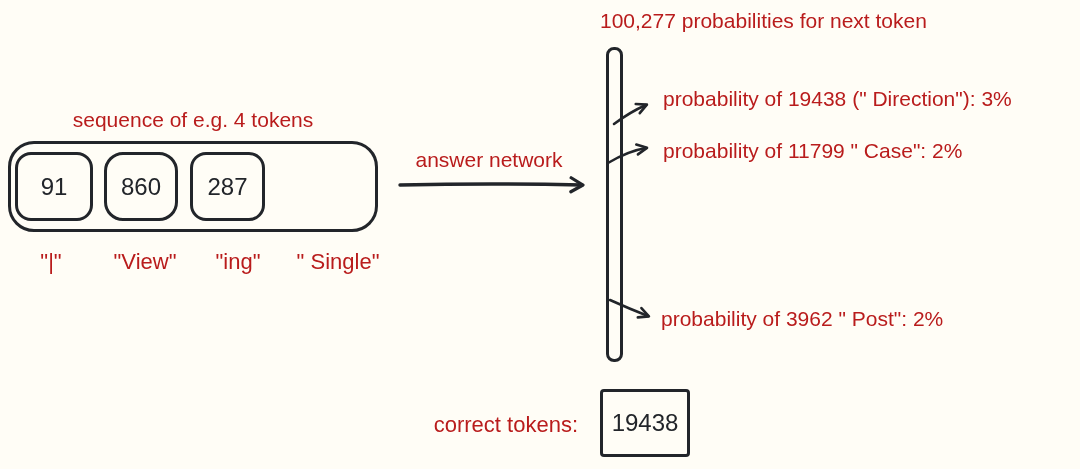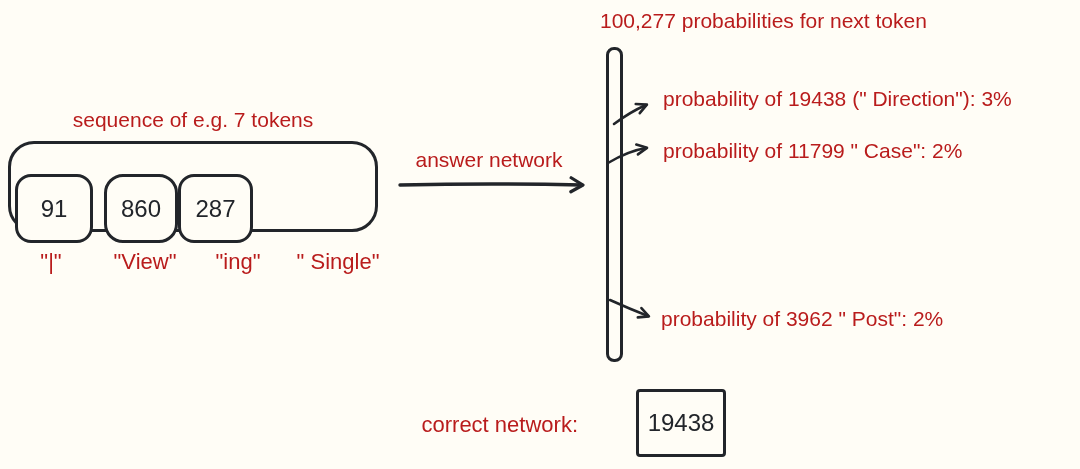--- a/index.html
+++ b/index.html
@@ -25,25 +25,24 @@
     left: 8px; top: 141px; width: 370px; height: 91px;
     border: 3px solid #22252a; border-radius: 26px;
     background: #fffdf6;
   }
   .token-box {
     position: absolute; top: 8px; height: 69px;
     border: 3px solid #22252a; border-radius: 16px;
     background: #fffdf6;
     display: flex; align-items: center; justify-content: center;
     font-size: 24px;
-    margin-top: 22px;
   }
   .tb-0 { left: 4px;  width: 78px; }
   .tb-1 { left: 93px; width: 74px; border-radius: 19px; }
-  .tb-2 { left: 167px; width: 75px; }
+  .tb-2 { left: 179px; width: 75px; }
   .tb-3 { left: 269px; width: 83px; }
   .token-str {
     top: 249px; transform: translateX(-50%);
     font-size: 22px; text-align: center;
   }
   .ts-0 { left: 51px; }
   .ts-1 { left: 145px; }
   .ts-2 { left: 238px; }
   .ts-3 { left: 338px; }
 
@@ -64,39 +63,39 @@
   .pl-0 { left: 663px; top: 86px; }
   .pl-1 { left: 663px; top: 138px; }
   .pl-2 { left: 661px; top: 306px; }
 
   
   .answer-label {
     left: 398px; top: 412px; width: 180px;
     text-align: right; font-size: 22px;
   }
   .answer-box {
-    left: 636px; top: 389px; width: 90px; height: 68px;
+    left: 600px; top: 389px; width: 90px; height: 68px;
     border: 3px solid #22252a; border-radius: 4px;
     background: #fffdf6;
     display: flex; align-items: center; justify-content: center;
     font-size: 24px;
   }
 
   svg.arrows {
     position: absolute; left: 0; top: 0;
     width: 1080px; height: 469px;
     pointer-events: none;
   }
 </style>
 </head>
 <body>
 
 <div class="canvas">
 
-  <div class="abs label seq-title">sequence of e.g. 7 tokens</div>
+  <div class="abs label seq-title">sequence of e.g. 4 tokens</div>
 
   <div class="abs token-container">
     <div class="token-box tb-0">
       <span>91</span>
     </div>
     <div class="token-box tb-1">
       <span>860</span>
     </div>
     <div class="token-box tb-2">
       <span>287</span>
@@ -111,21 +110,21 @@
   <div class="abs label nn-label">answer network</div>
 
   <div class="abs label out-title">100,277 probabilities for next token</div>
 
   <div class="abs prob-bar"></div>
 
   <div class="abs label prob-label pl-0">probability of 19438 (" Direction"): 3%</div>
   <div class="abs label prob-label pl-1">probability of 11799 " Case": 2%</div>
   <div class="abs label prob-label pl-2">probability of 3962 " Post": 2%</div>
 
-  <div class="abs label answer-label">correct network:</div>
+  <div class="abs label answer-label">correct tokens:</div>
   <div class="abs answer-box">
     <span>19438</span>
   </div>
 
   <svg class="arrows" viewBox="0 0 1080 469" xmlns="http://www.w3.org/2000/svg">
     <defs>
       <marker id="head-lg" markerUnits="userSpaceOnUse" markerWidth="22" markerHeight="22" refX="14" refY="9" orient="auto">
         <path d="M3 2 L15 9 L3 16" fill="none" stroke="#22252a" stroke-width="3.2" stroke-linecap="round" stroke-linejoin="round"></path>
       </marker>
       <marker id="head-sm" markerUnits="userSpaceOnUse" markerWidth="18" markerHeight="18" refX="11" refY="7" orient="auto">

